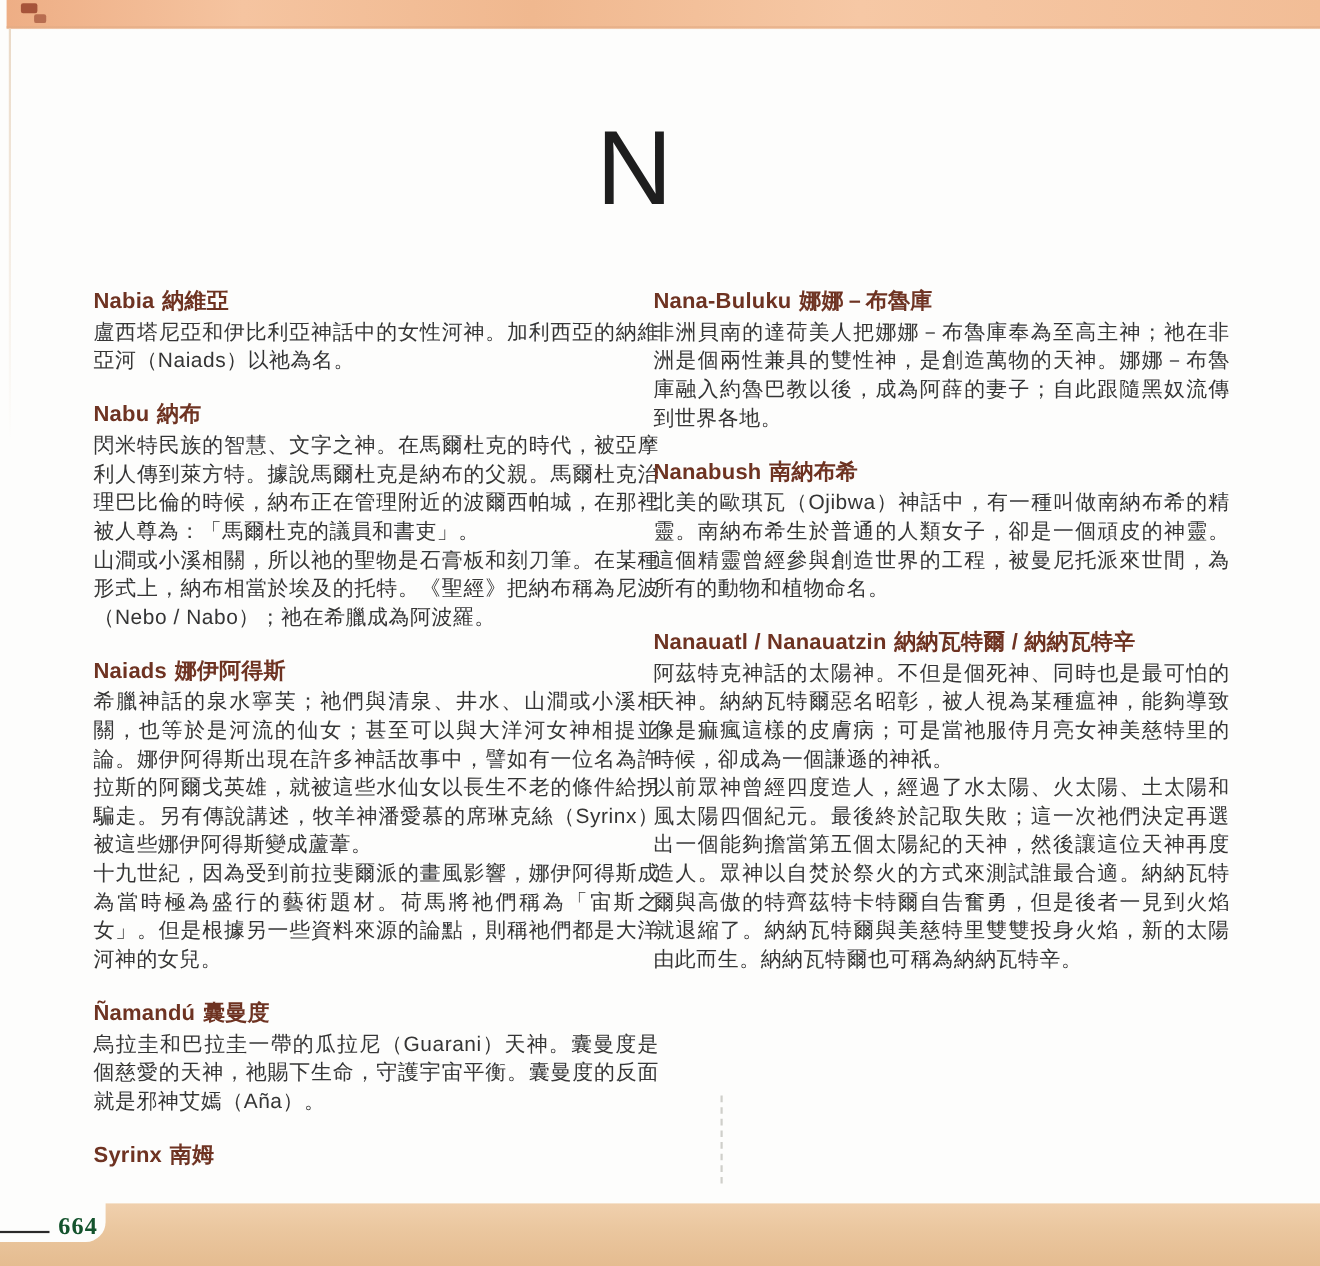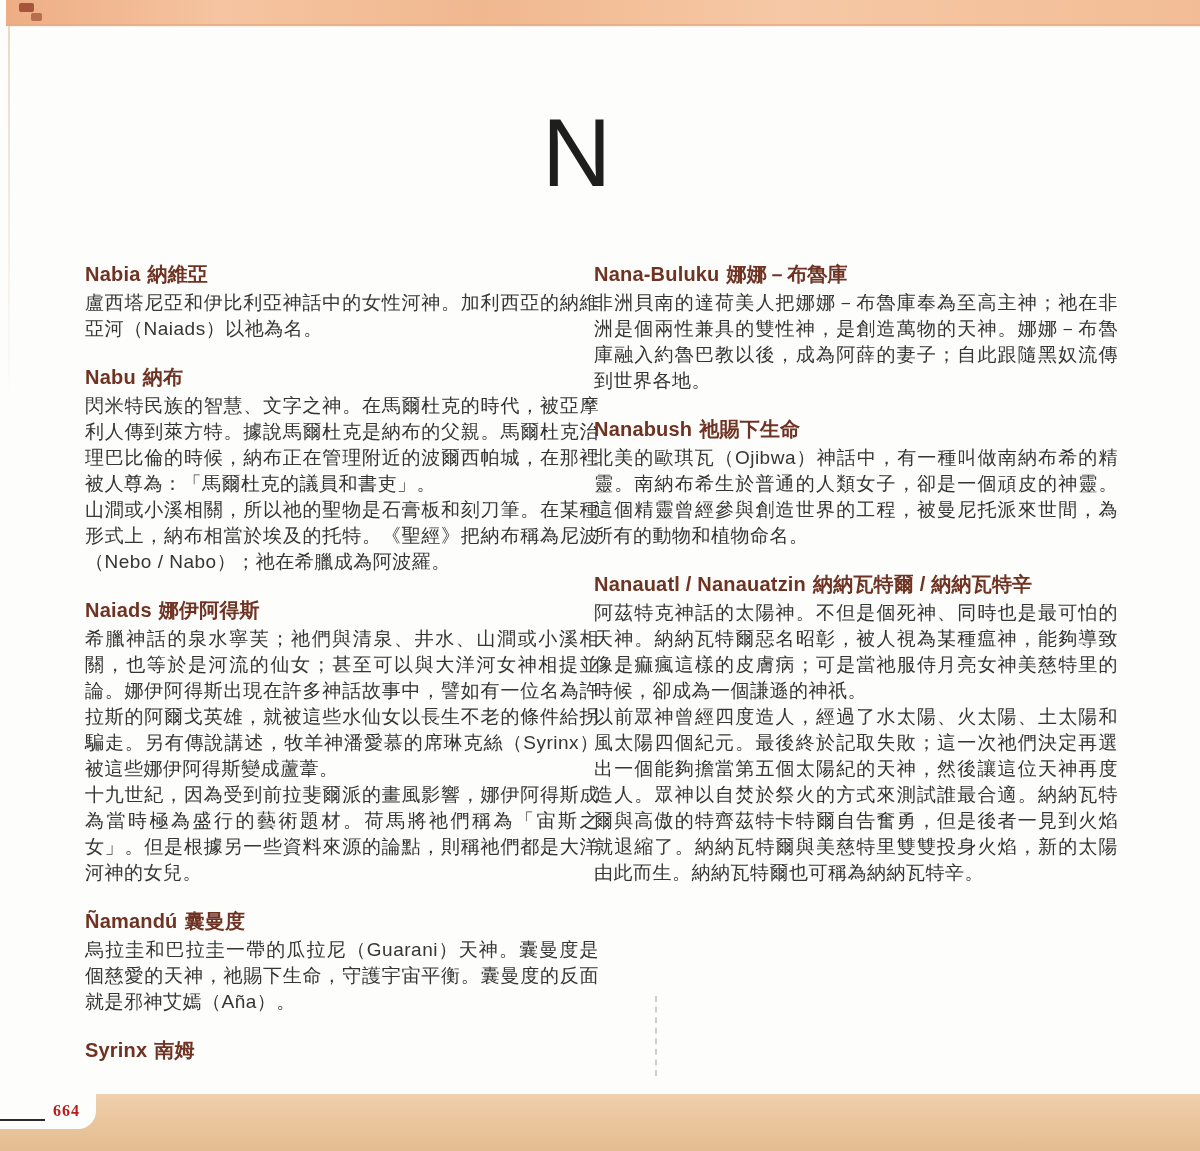--- a/index.html
+++ b/index.html
@@ -65,21 +65,21 @@
     border-left: 2px dashed #aaaaa2; opacity: 0.55;
   }
   
   .footer-rule {
     position: absolute; left: 0; top: 1119px; width: 45px; height: 0;
     border-top: 2px solid #2a2a2a;
   }
   .page-number {
     position: absolute; left: 53px; top: 1102px;
     font-family: "Liberation Serif", serif;
-    font-size: 16px; font-weight: bold; color: #b91c1c; letter-spacing: 1px;
+    font-size: 22px; font-weight: bold; color: #14532d; letter-spacing: 1px;
   }
 </style>
 </head>
 <body>
 
 <div class="page">
 
   <div class="edge-top"></div>
   <div class="edge-top-shadow"></div>
   <div class="mark-a"></div>
@@ -120,21 +120,21 @@
 
   <div class="col col-right">
 
 
     <div class="entry">
       <h3><span>Nana-Buluku</span><span class="zh">娜娜－布魯庫</span></h3>
       <p>非洲貝南的達荷美人把娜娜－布魯庫奉為至高主神；祂在非洲是個兩性兼具的雙性神，是創造萬物的天神。娜娜－布魯庫融入約魯巴教以後，成為阿薛的妻子；自此跟隨黑奴流傳到世界各地。</p>
     </div>
 
     <div class="entry">
-      <h3><span>Nanabush</span><span class="zh">祂賜下生命</span></h3>
+      <h3><span>Nanabush</span><span class="zh">南納布希</span></h3>
       <p>北美的歐琪瓦（Ojibwa）神話中，有一種叫做南納布希的精靈。南納布希生於普通的人類女子，卻是一個頑皮的神靈。這個精靈曾經參與創造世界的工程，被曼尼托派來世間，為所有的動物和植物命名。</p>
     </div>
 
     <div class="entry">
       <h3><span>Nanauatl / Nanauatzin</span><span class="zh">納納瓦特爾 / 納納瓦特辛</span></h3>
       <p>阿茲特克神話的太陽神。不但是個死神、同時也是最可怕的天神。納納瓦特爾惡名昭彰，被人視為某種瘟神，能夠導致像是痲瘋這樣的皮膚病；可是當祂服侍月亮女神美慈特里的時候，卻成為一個謙遜的神祇。</p>
       <p>以前眾神曾經四度造人，經過了水太陽、火太陽、土太陽和風太陽四個紀元。最後終於記取失敗；這一次祂們決定再選出一個能夠擔當第五個太陽紀的天神，然後讓這位天神再度造人。眾神以自焚於祭火的方式來測試誰最合適。納納瓦特爾與高傲的特齊茲特卡特爾自告奮勇，但是後者一見到火焰就退縮了。納納瓦特爾與美慈特里雙雙投身火焰，新的太陽由此而生。納納瓦特爾也可稱為納納瓦特辛。</p>
     </div>
 
   </div>

